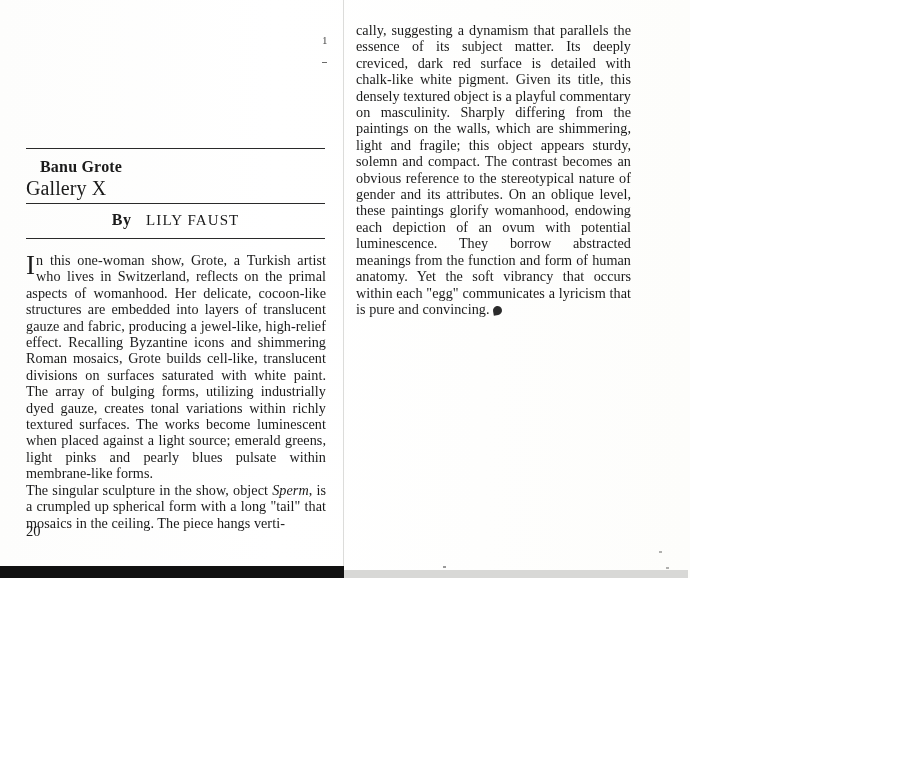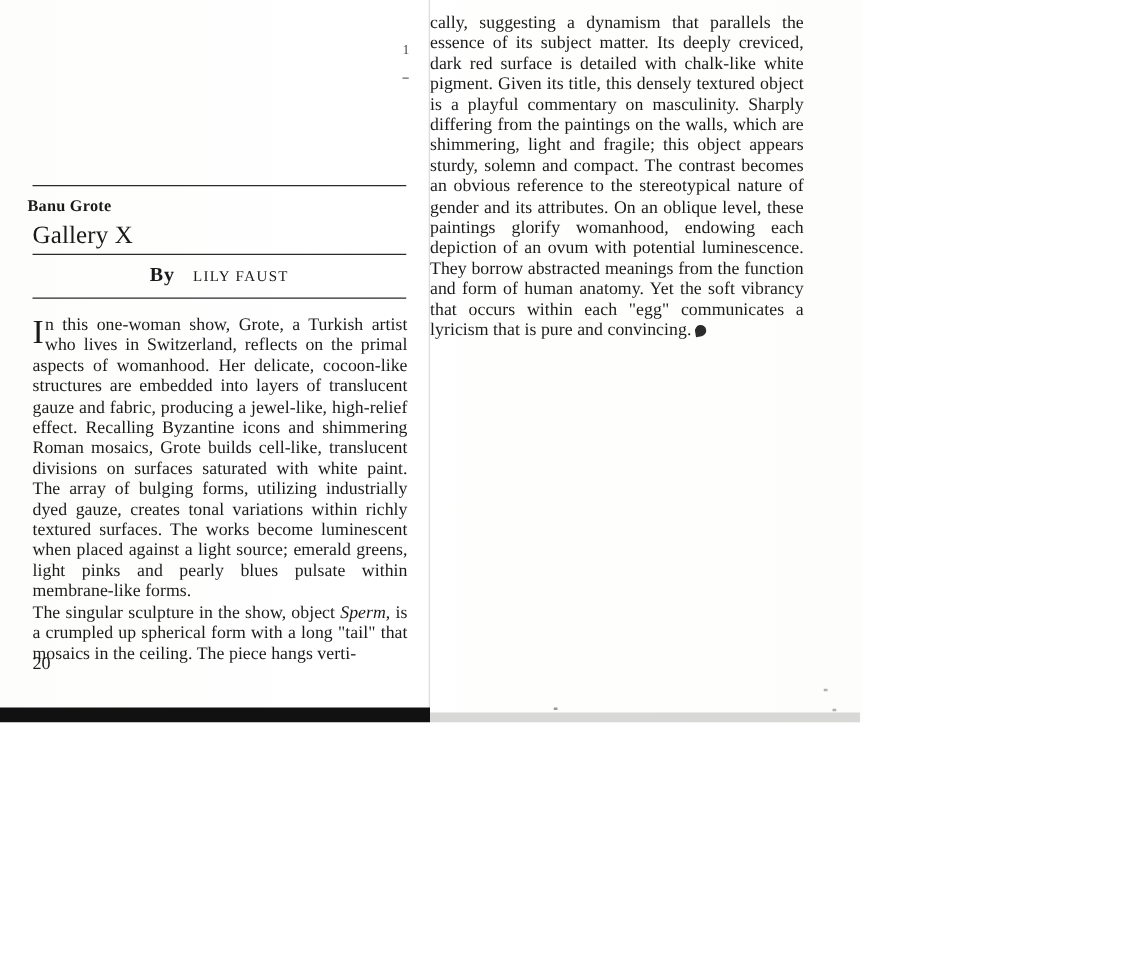--- a/index.html
+++ b/index.html
@@ -81,23 +81,23 @@
     position: absolute;
     left: 26px;
     top: 238px;
     width: 299px;
     height: 1px;
     background: #2a2a2a;
   }
 
   .artist-name {
     position: absolute;
-    left: 22px;
+    left: 40px;
     top: 158px;
-    font-size: 13px;
+    font-size: 16px;
     font-weight: bold;
     letter-spacing: 0.2px;
     line-height: 1.15;
   }
   .gallery-name {
     position: absolute;
     left: 26px;
     top: 177px;
     font-size: 20px;
     line-height: 1.15;
@@ -110,21 +110,21 @@
     width: 299px;
     text-align: center;
     font-size: 17px;
     letter-spacing: 0.6px;
   }
   .byline .by {
     font-size: 16px;
     font-weight: bold;
   }
   .byline .author {
-    font-size: 12px;
+    font-size: 15px;
     letter-spacing: 1.1px;
   }
 
   .body-left {
     position: absolute;
     left: 26px;
     top: 252px;
     width: 300px;
     font-size: 14.2px;
     line-height: 16.4px;
@@ -155,21 +155,21 @@
     position: absolute;
     left: 344px;
     top: 10px;
     width: 299px;
     font-size: 14.2px;
     line-height: 16.4px;
     text-align: justify;
     letter-spacing: 0.05px;
   }
   .col-right p {
-    margin: 0;
+    margin: 12px;
   }
   .endmark {
     display: inline-block;
     width: 9px;
     height: 9px;
     margin-left: 3px;
     vertical-align: -1px;
     background: #2b2b2b;
     border-radius: 50% 50% 50% 0;
     transform: rotate(-10deg);

